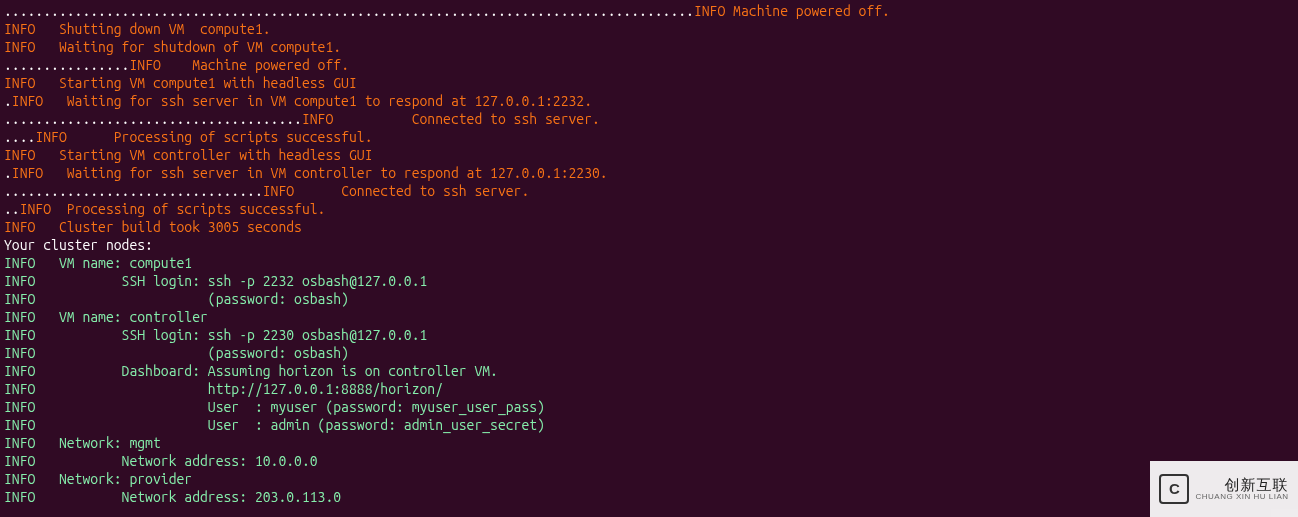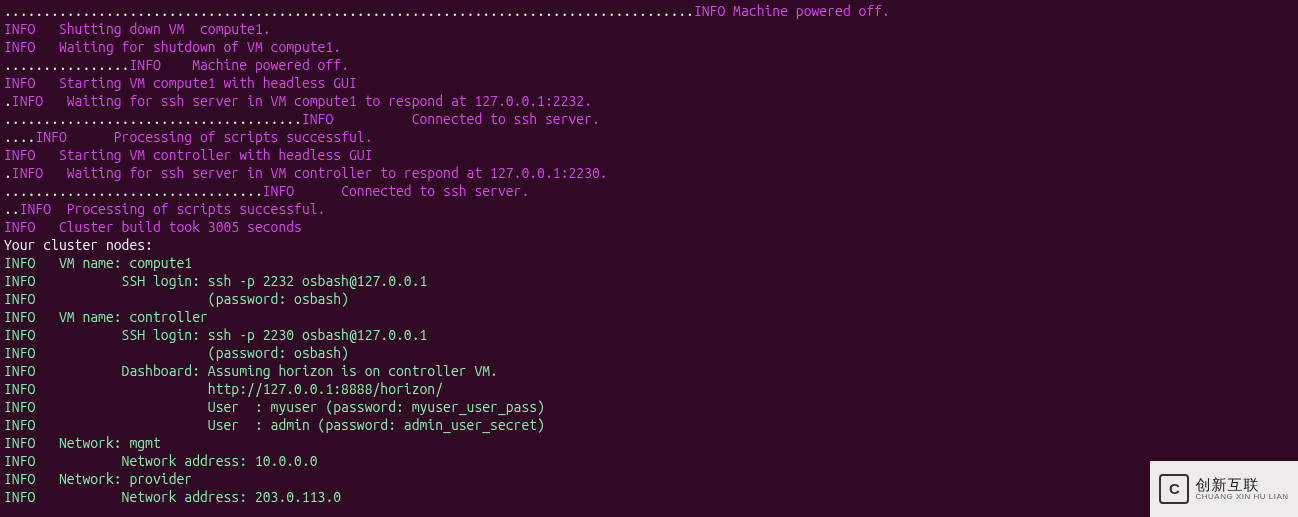--- a/index.html
+++ b/index.html
@@ -20,21 +20,21 @@
       position: relative;
     }
     .terminal-content {
       white-space: pre;
     }
     .line {
       display: block;
       white-space: pre;
     }
     .white { color: #ffffff; }
-    .orange { color: #d946ef; }
+    .orange { color: #f97316; }
     .green { color: #86efac; }
     .watermark {
       position: absolute;
       bottom: 0;
       right: 0;
       width: 148px;
       height: 56px;
       background: rgba(255,255,255,0.92);
       display: flex;
       align-items: center;
@@ -53,21 +53,21 @@
       justify-content: center;
       font-weight: bold;
       color: #333;
       font-size: 15px;
     }
     .watermark-text {
       display: flex;
       flex-direction: column;
       line-height: 1.05;
     }
-    .watermark-text .cn { font-size: 15px; color: #222; font-weight: 500; letter-spacing: 1px;}
+    .watermark-text .cn { font-size: 15px; color: #222; font-weight: 500; letter-spacing: 1px; text-align: right;}
     .watermark-text .py { font-size: 8px; color: #666; letter-spacing: 0.5px; text-align: center;}
   </style>
 </head>
 <body>
 
 <div class="terminal-content" id="terminal-lines"><div class="line"><span class="white">........................................................................................</span><span class="orange">INFO Machine powered off.</span></div><div class="line"><span class="orange">INFO   Shutting down VM  compute1.</span></div><div class="line"><span class="orange">INFO   Waiting for shutdown of VM compute1.</span></div><div class="line"><span class="white">................</span><span class="orange">INFO    Machine powered off.</span></div><div class="line"><span class="orange">INFO   Starting VM compute1 with headless GUI</span></div><div class="line"><span class="white">.</span><span class="orange">INFO   Waiting for ssh server in VM compute1 to respond at 127.0.0.1:2232.</span></div><div class="line"><span class="white">......................................</span><span class="orange">INFO          Connected to ssh server.</span></div><div class="line"><span class="white">....</span><span class="orange">INFO      Processing of scripts successful.</span></div><div class="line"><span class="orange">INFO   Starting VM controller with headless GUI</span></div><div class="line"><span class="white">.</span><span class="orange">INFO   Waiting for ssh server in VM controller to respond at 127.0.0.1:2230.</span></div><div class="line"><span class="white">.................................</span><span class="orange">INFO      Connected to ssh server.</span></div><div class="line"><span class="white">..</span><span class="orange">INFO  Processing of scripts successful.</span></div><div class="line"><span class="orange">INFO   Cluster build took 3005 seconds</span></div><div class="line"><span class="white">Your cluster nodes:</span></div><div class="line"><span class="green">INFO   VM name: compute1</span></div><div class="line"><span class="green">INFO           SSH login: ssh -p 2232 osbash@127.0.0.1</span></div><div class="line"><span class="green">INFO                      (password: osbash)</span></div><div class="line"><span class="green">INFO   VM name: controller</span></div><div class="line"><span class="green">INFO           SSH login: ssh -p 2230 osbash@127.0.0.1</span></div><div class="line"><span class="green">INFO                      (password: osbash)</span></div><div class="line"><span class="green">INFO           Dashboard: Assuming horizon is on controller VM.</span></div><div class="line"><span class="green">INFO                      http://127.0.0.1:8888/horizon/</span></div><div class="line"><span class="green">INFO                      User  : myuser (password: myuser_user_pass)</span></div><div class="line"><span class="green">INFO                      User  : admin (password: admin_user_secret)</span></div><div class="line"><span class="green">INFO   Network: mgmt</span></div><div class="line"><span class="green">INFO           Network address: 10.0.0.0</span></div><div class="line"><span class="green">INFO   Network: provider</span></div><div class="line"><span class="green">INFO           Network address: 203.0.113.0</span></div></div>
 
 <div class="line">
  
 </div>

